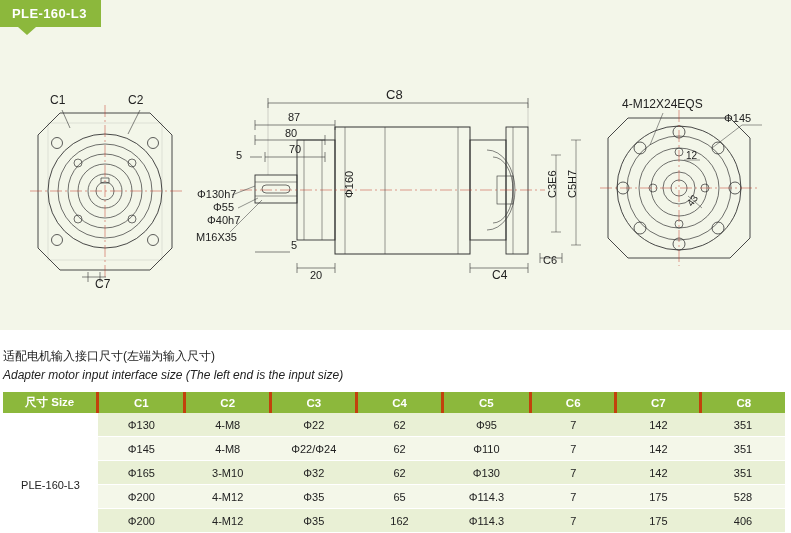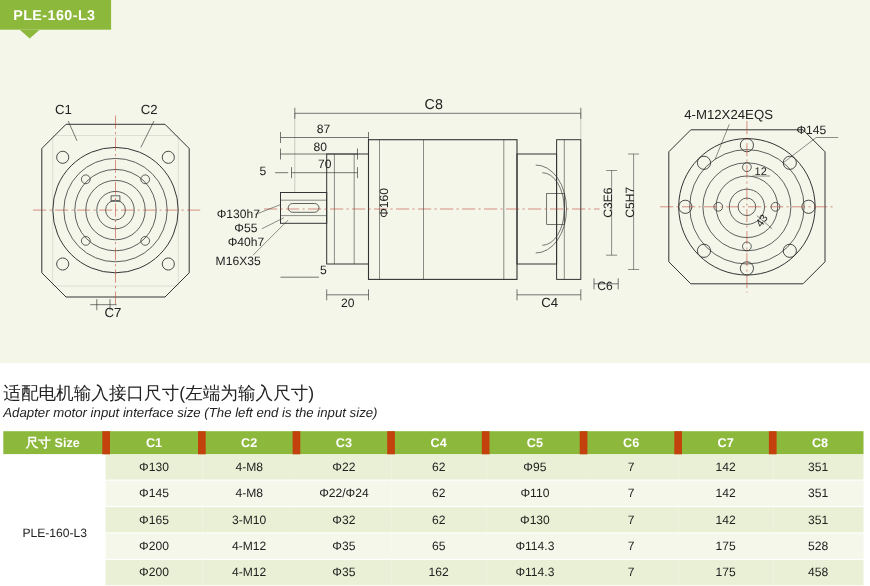--- a/index.html
+++ b/index.html
@@ -46,21 +46,21 @@
   }
   svg.cad {
     position: absolute;
     left: 0;
     top: 0;
   }
   .caption-zh {
     position: absolute;
     left: 3px;
     top: 348px;
-    font-size: 16px;
+    font-size: 12px;
     color: #222;
   }
   .caption-en {
     position: absolute;
     left: 3px;
     top: 368px;
     font-size: 12px;
     color: #222;
     font-style: italic;
   }
@@ -70,21 +70,21 @@
     top: 392px;
     width: 782px;
     border-collapse: collapse;
     font-size: 11px;
   }
   table.spec th {
     background: #8cb83c;
     color: #ffffff;
     font-weight: bold;
     height: 19px;
-    border-right: 7px solid #c2410c;
+    border-right: 3px solid #c2410c;
     text-align: center;
     font-size: 11.5px;
   }
   table.spec th:last-child { border-right: none; }
   table.spec td {
     height: 21px;
     text-align: center;
     color: #222;
     border-bottom: 1px solid #ffffff;
     font-size: 11px;
@@ -343,21 +343,21 @@
         <td>528</td>
       </tr>
       <tr class="rA">
         <td>Φ200</td>
         <td>4-M12</td>
         <td>Φ35</td>
         <td>162</td>
         <td>Φ114.3</td>
         <td>7</td>
         <td>175</td>
-        <td>458</td>
+        <td>406</td>
       </tr>
       <tr class="rB">
         <td>Φ215</td>
         <td>4-M12</td>
         <td>Φ38/Φ42</td>
         <td>86</td>
         <td>Φ180</td>
         <td>7</td>
         <td>190</td>
         <td>375</td>

